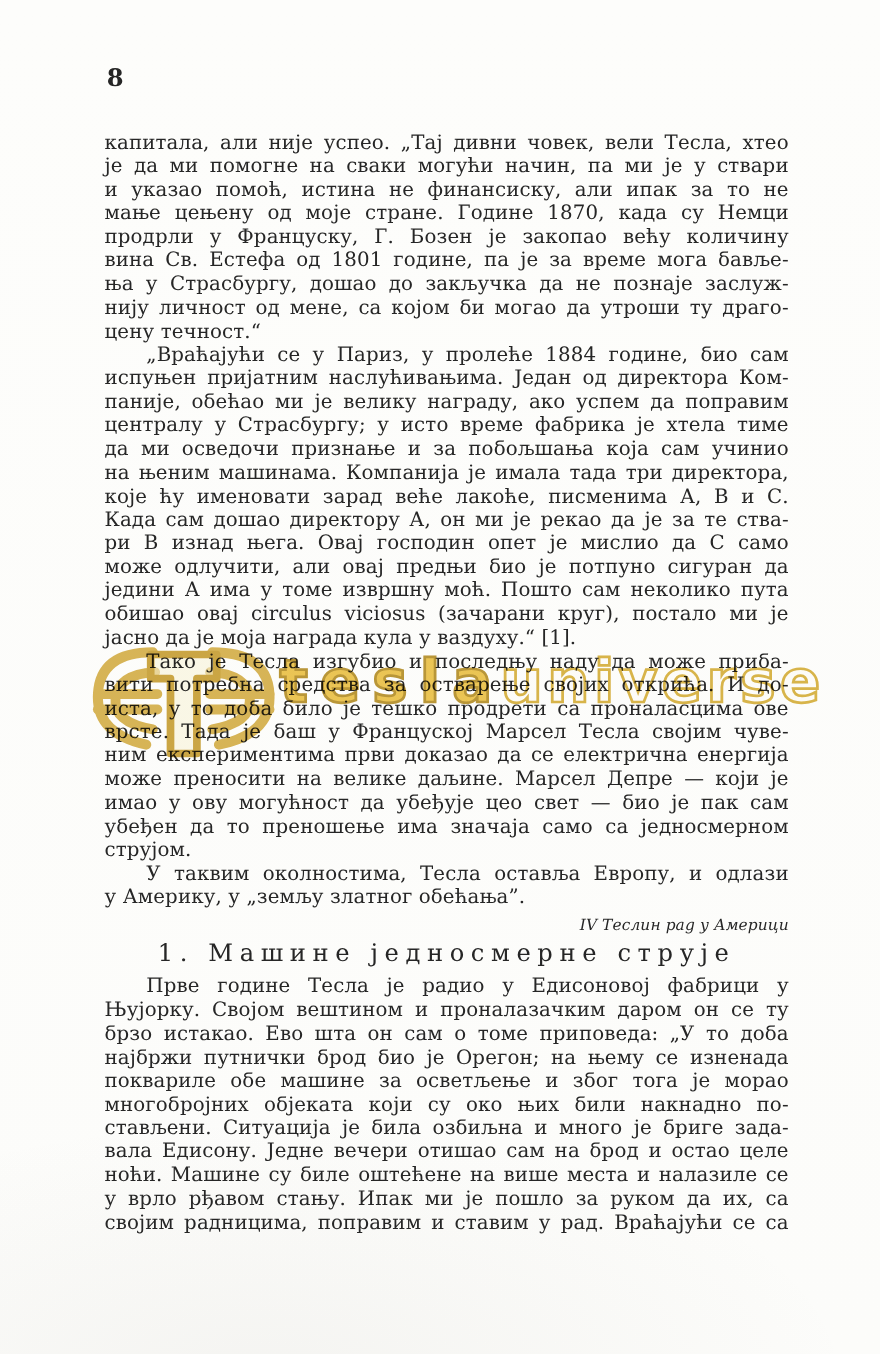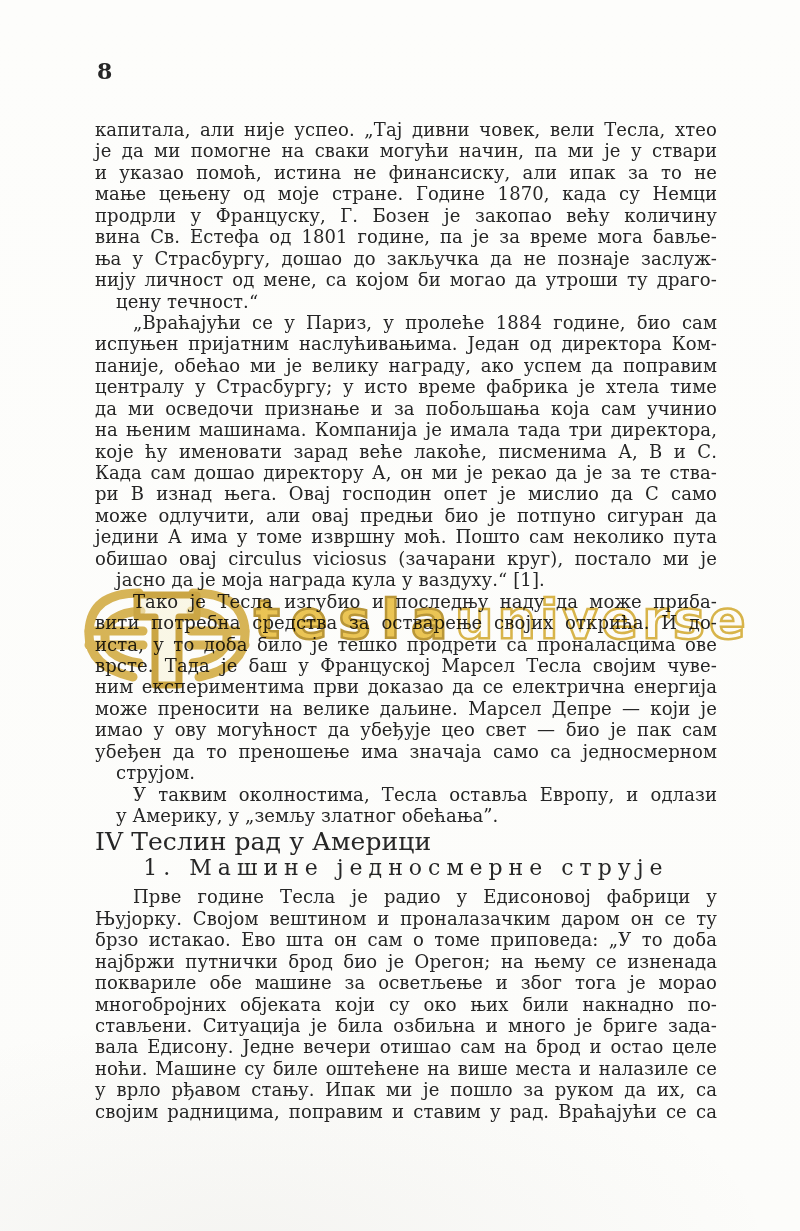--- a/index.html
+++ b/index.html
@@ -36,26 +36,27 @@
     line-height: 21.45px;
     letter-spacing: 0.1px;
   }
   .paragraph { margin: 0; }
   .line {
     text-align: justify;
     text-align-last: justify;
     height: 21.45px;
     overflow: visible;
   }
-  .line.last { text-align-last: left; margin-left: 21px; }
+  .line.last { text-align-last: left; }
   .line.indent { text-indent: 38px; }
   .chapter-heading {
     margin-top: 5px;
-    text-align: left;
-    font-size: 25px;
+    text-align: right;
+    font-style: italic;
+    font-size: 14px;
     line-height: 21.45px;
   }
   .section-heading {
     margin-top: 4px;
     text-align: center;
     font-size: 22px;
     line-height: 21.45px;
     letter-spacing: 6px;
   }
   .para-after-heading { margin-top: 8px; }

